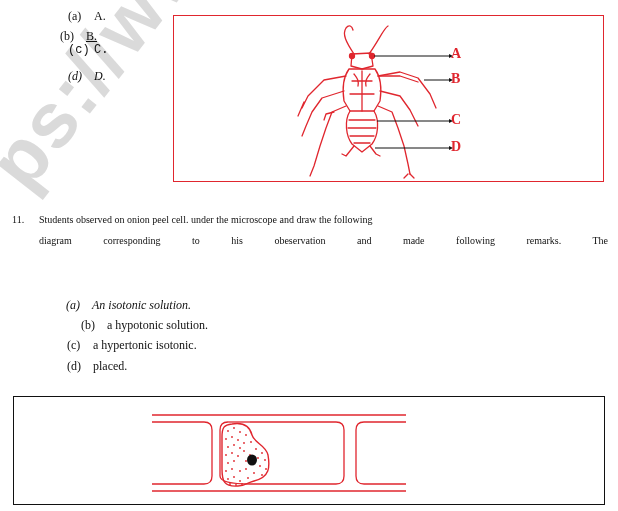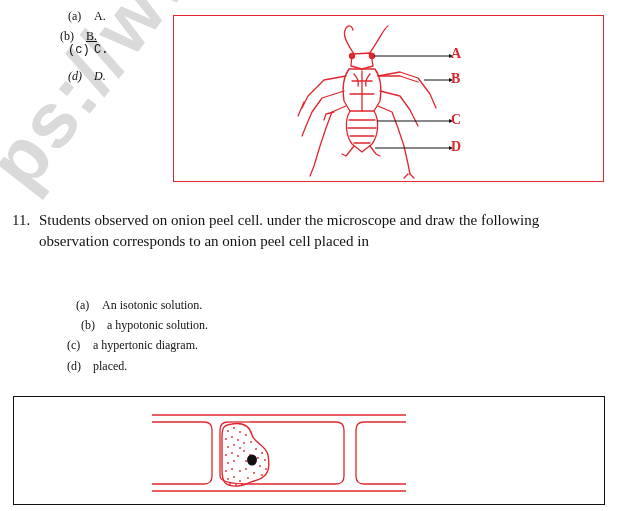--- a/index.html
+++ b/index.html
@@ -13,21 +13,21 @@
   .fig1 {
     position: absolute; left: 173px; top: 15px; width: 431px; height: 167px;
     border: 1px solid #e0262e; box-sizing: border-box;
   }
   .fig2 {
     position: absolute; left: 13px; top: 396px; width: 592px; height: 109px;
     border: 1.5px solid #111; box-sizing: border-box;
   }
   .q-text {
     position: absolute; left: 12px; top: 210px; width: 596px;
-    font-size: 15px; line-height: 20.5px;
+    font-size: 10px; line-height: 20.5px;
   }
   .q-text .num { display: inline-block; width: 27px; }
   .q-text .line { display: block; white-space: nowrap; }
   .q-text .line.cont { padding-left: 27px; }
   .q-text .justify { display: block; text-align: justify; text-align-last: justify; padding-left: 27px; white-space: normal; }
   .lbl { position: absolute; font-weight: bold; font-size: 14px; color: #e0262e; font-family: "Liberation Serif", serif; }
   .watermark {
     position: absolute; left: -30px; top: 150px;
     font-family: "Liberation Sans", sans-serif; font-weight: bold;
     font-size: 78px; color: rgba(150,150,150,0.35);
@@ -101,31 +101,31 @@
     </g>
   </svg>
   <span class="lbl" style="left:277px; top:30px;">A</span>
   <span class="lbl" style="left:277px; top:55px;">B</span>
   <span class="lbl" style="left:277px; top:96px;">C</span>
   <span class="lbl" style="left:277px; top:123px;">D</span>
 </div>
 
 <div class="q-text">
   <span class="line"><span class="num">11.</span><span>Students observed on onion peel cell. under the microscope and draw the following</span></span>
-  <span class="line cont">observation corresponds to an onion peel cell placed in</span>
+  <span class="justify">diagram corresponding to his obeservation and made following remarks. The</span>
 </div>
 
-<div class="opt" style="left:76px; top:295px;">
+<div class="opt" style="left:66px; top:295px;font-style:italic;">
   <span class="key">(a)</span><span>An isotonic solution.</span>
 </div>
 <div class="opt" style="left:81px; top:315px;">
   <span class="key">(b)</span><span>a hypotonic solution.</span>
 </div>
 <div class="opt" style="left:67px; top:335px;">
-  <span class="key">(c)</span><span>a hypertonic diagram.</span>
+  <span class="key">(c)</span><span>a hypertonic isotonic.</span>
 </div>
 <div class="opt" style="left:67px; top:356px;">
   <span class="key">(d)</span><span>placed.</span>
 </div>
 
 <div class="fig2">
   <svg width="592" height="109" viewBox="0 0 592 109">
     <g fill="none" stroke="#e0262e" stroke-width="1.3">
 
       <line x1="138" y1="18" x2="392" y2="18"></line>

